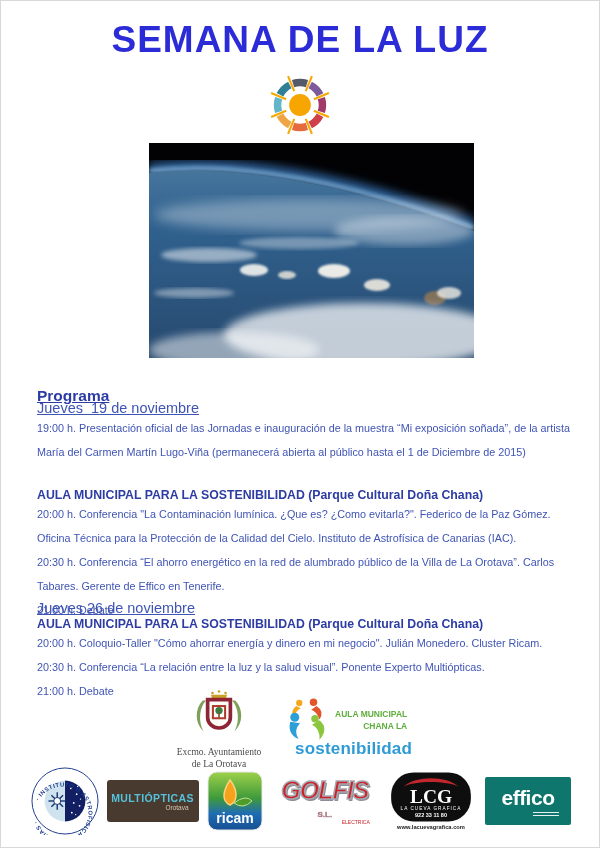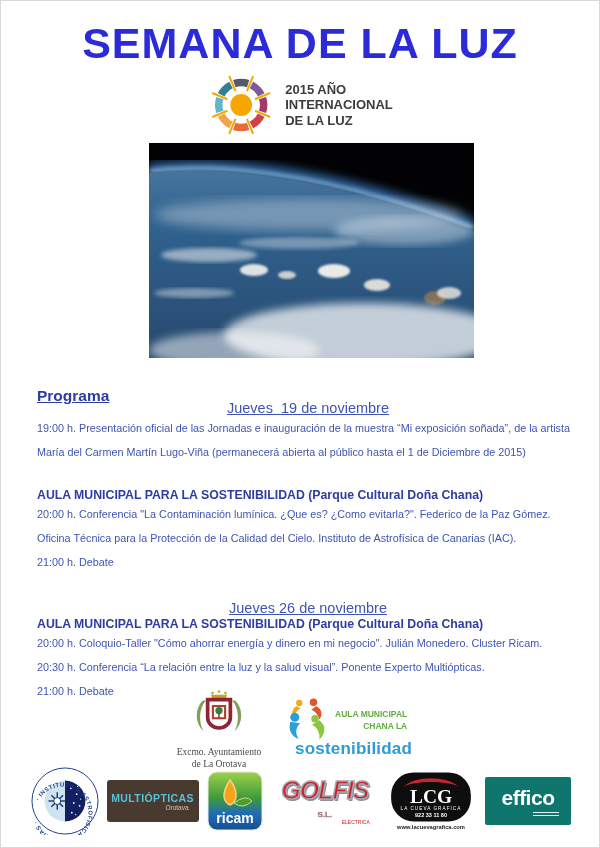--- a/index.html
+++ b/index.html
@@ -3,33 +3,33 @@
 <meta charset="utf-8">
 <style>
   html,body{margin:0;padding:0;background:#fff;}
   .poster{
     position:relative;width:598px;height:846px;margin:0 auto;
     background:#fff;border:1px solid #d8d8d8;overflow:hidden;
     font-family:"Liberation Sans",sans-serif;
   }
   .page-title{
     position:absolute;top:18px;left:0;width:100%;text-align:center;
-    font-size:43px;font-weight:bold;letter-spacing:1px;color:#2b2bd8;
+    font-size:37px;font-weight:bold;letter-spacing:1px;color:#2b2bd8;
   }
   .iyl{
     position:absolute;top:70px;left:50%;transform:translateX(-50%);
     display:flex;align-items:center;gap:10px;
   }
   .iyl-text{font-size:13px;font-weight:bold;color:#3c3c3c;line-height:1.18;}
   .earth{position:absolute;left:148px;top:142px;width:325px;height:215px;}
   .prog-heading{
     position:absolute;left:36px;top:386px;
     font-size:15.5px;font-weight:bold;color:#2c3ca3;text-decoration:underline;
   }
-  .prog-date{font-size:14.5px;color:#3f54b4;text-decoration:underline;text-align:center;}
+  .prog-date{font-size:14.5px;color:#3f54b4;text-decoration:underline;}
   .prog-venue{font-size:12.3px;font-weight:bold;color:#2c3ca3;margin-top:1px;}
   .prog-body{font-size:10.8px;line-height:24px;color:#3f54b4;width:542px;}
   .prog-body p{margin:0;}
   .sec{position:absolute;left:36px;}
   .sec1{top:399px;}
   .sec2{top:486px;}
   .sec3{top:599px;}
   
   .logos-mid{position:absolute;top:688px;left:0;width:100%;height:78px;}
   .ayto{position:absolute;left:168px;top:0;width:100px;text-align:center;}
@@ -85,25 +85,20 @@
         <circle r="33" stroke="#7d5a9b" stroke-dasharray="20.7 186.6" transform="rotate(-63)"></circle>
         <circle r="33" stroke="#a03b69" stroke-dasharray="20.7 186.6" transform="rotate(-18)"></circle>
         <circle r="33" stroke="#cf4048" stroke-dasharray="20.7 186.6" transform="rotate(27)"></circle>
         <circle r="33" stroke="#e56a3d" stroke-dasharray="20.7 186.6" transform="rotate(72)"></circle>
         <circle r="33" stroke="#efa543" stroke-dasharray="20.7 186.6" transform="rotate(117)"></circle>
         <circle r="33" stroke="#63b6c9" stroke-dasharray="20.7 186.6" transform="rotate(162)"></circle>
         <circle r="33" stroke="#2f7f96" stroke-dasharray="20.7 186.6" transform="rotate(207)"></circle>
       </g>
       <circle r="16" fill="#f7a600"></circle>
     </svg>
-    <div class="iyl-text">
-      <div>2015 AÑO</div>
-      <div>INTERNACIONAL</div>
-      <div>DE LA LUZ</div>
-    </div>
   </div>
 
   <div class="earth">
     <svg width="325" height="215" viewBox="0 0 325 215">
       <defs>
         <linearGradient id="ocean" x1="0" y1="0" x2="0" y2="1">
           <stop offset="0" stop-color="#46759c"></stop>
           <stop offset="0.3" stop-color="#30618e"></stop>
           <stop offset="1" stop-color="#27496e"></stop>
         </linearGradient>
@@ -146,20 +141,21 @@
     <div class="prog-date">Jueves&nbsp; 19 de noviembre</div>
     <div class="prog-body">
       <p>19:00 h. Presentación oficial de las Jornadas e inauguración de la muestra “Mi exposición soñada”, de la artista María del Carmen Martín Lugo-Viña (permanecerá abierta al público hasta el 1 de Diciembre de 2015)</p>
     </div>
   </div>
 
   <div class="sec sec2">
     <div class="prog-venue">AULA MUNICIPAL PARA LA SOSTENIBILIDAD (Parque Cultural Doña Chana)</div>
     <div class="prog-body">
       <p>20:00 h. Conferencia "La Contaminación lumínica. ¿Que es? ¿Como evitarla?". Federico de la Paz Gómez. Oficina Técnica para la Protección de la Calidad del Cielo. Instituto de Astrofísica de Canarias (IAC).</p>
+      <p>20:30 h. Conferencia “El ahorro energético en la red de alumbrado público de la Villa de La Orotava”. Carlos Tabares. Gerente de Effico en Tenerife.</p>
       <p>21:00 h. Debate</p>
     </div>
   </div>
 
   <div class="sec sec3">
     <div class="prog-date">Jueves 26 de noviembre</div>
     <div class="prog-venue">AULA MUNICIPAL PARA LA SOSTENIBILIDAD (Parque Cultural Doña Chana)</div>
     <div class="prog-body">
       <p>20:00 h. Coloquio-Taller "Cómo ahorrar energía y dinero en mi negocio". Julián Monedero. Cluster Ricam.</p>
       <p>20:30 h. Conferencia “La relación entre la luz y la salud visual”. Ponente Experto Multiópticas.</p>

